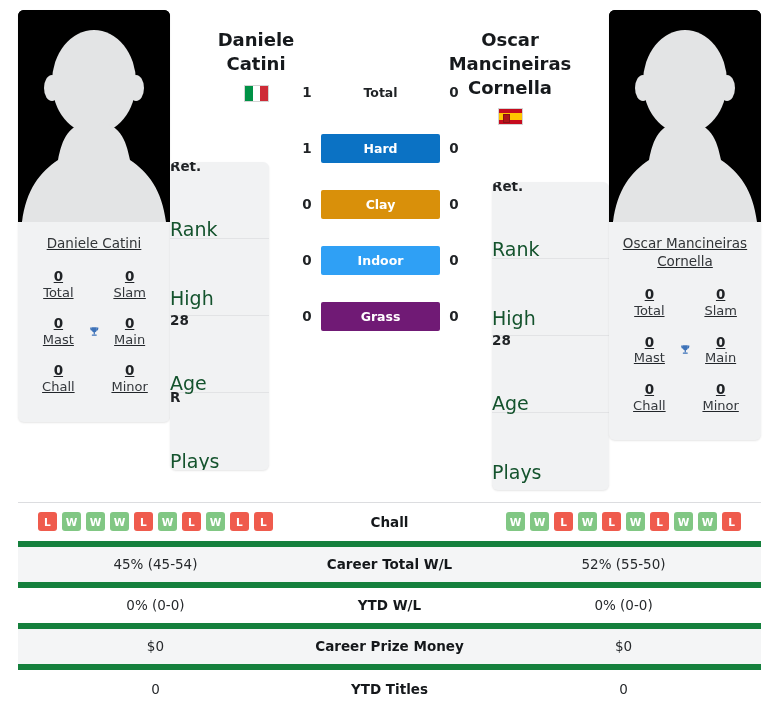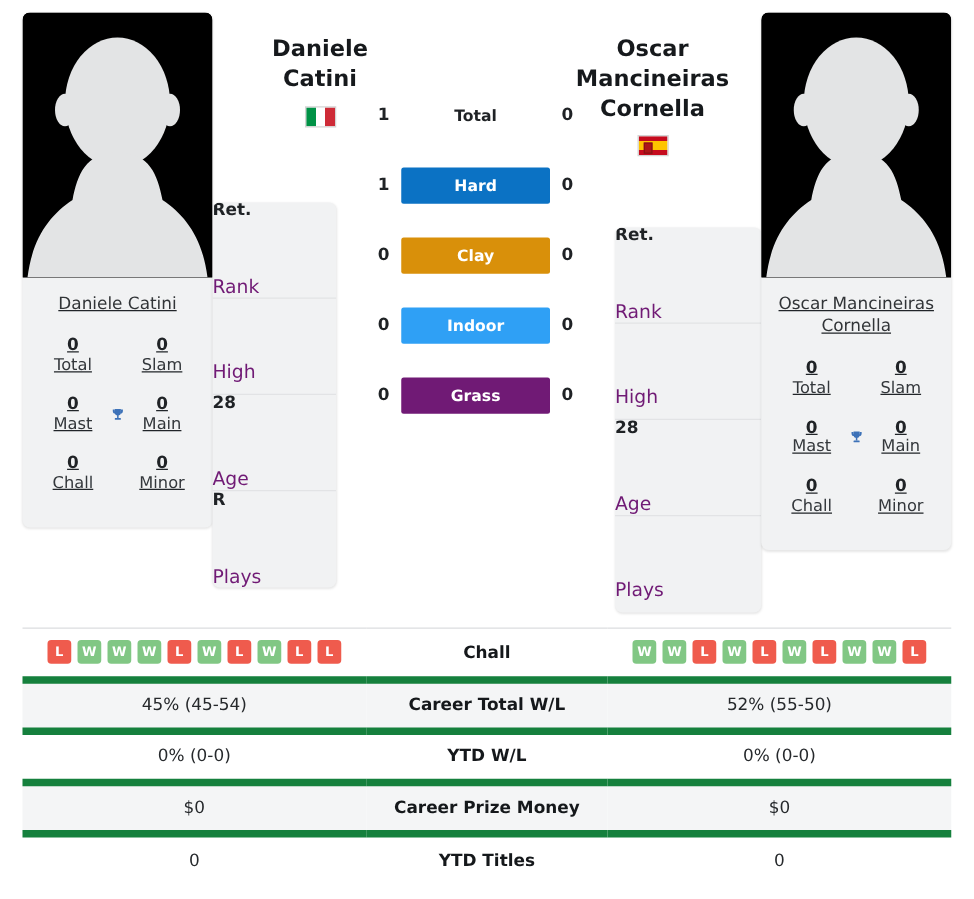--- a/index.html
+++ b/index.html
@@ -76,21 +76,21 @@
     height: 77px;
     display: flex;
     flex-direction: column;
     align-items: flex-start;
     justify-content: center;
     border-bottom: 1px solid #e2e3e5;
     line-height: 1.3;
   }
   .info-cell:last-child { border-bottom: none; }
   .info-val { font-size: 13.5px; font-weight: bold; color: #1f2225; }
-  .info-lbl { font-size: 15px; color: #701a75; margin-top: 42px; }
+  .info-lbl { font-size: 19px; color: #14532d; margin-top: 42px; }
 
   .info-col.right { margin-top: 172px; width: 117px; flex: 0 0 117px; }
 
   
   .h2h {
     flex: 1 1 auto;
     padding-top: 54px;
     display: flex;
     flex-direction: column;
     align-items: center;
@@ -129,21 +129,21 @@
   
   .pname {
     position: absolute;
     text-align: center;
     font-size: 18px;
     font-weight: bold;
     color: #16191c;
     line-height: 1.32;
   }
   .pname.left  { left: 195px; width: 122px; top: 28px; }
-  .pname.right { left: 456px; width: 132px; top: 28px; }
+  .pname.right { left: 444px; width: 132px; top: 28px; }
   .flag {
     display: inline-block;
     width: 25px; height: 17px;
     margin-top: 9px;
     border: 1px solid #d4d4d4;
     vertical-align: middle;
   }
   .flag-it {
     background: linear-gradient(to right,
       #009246 0%, #009246 33.33%,

